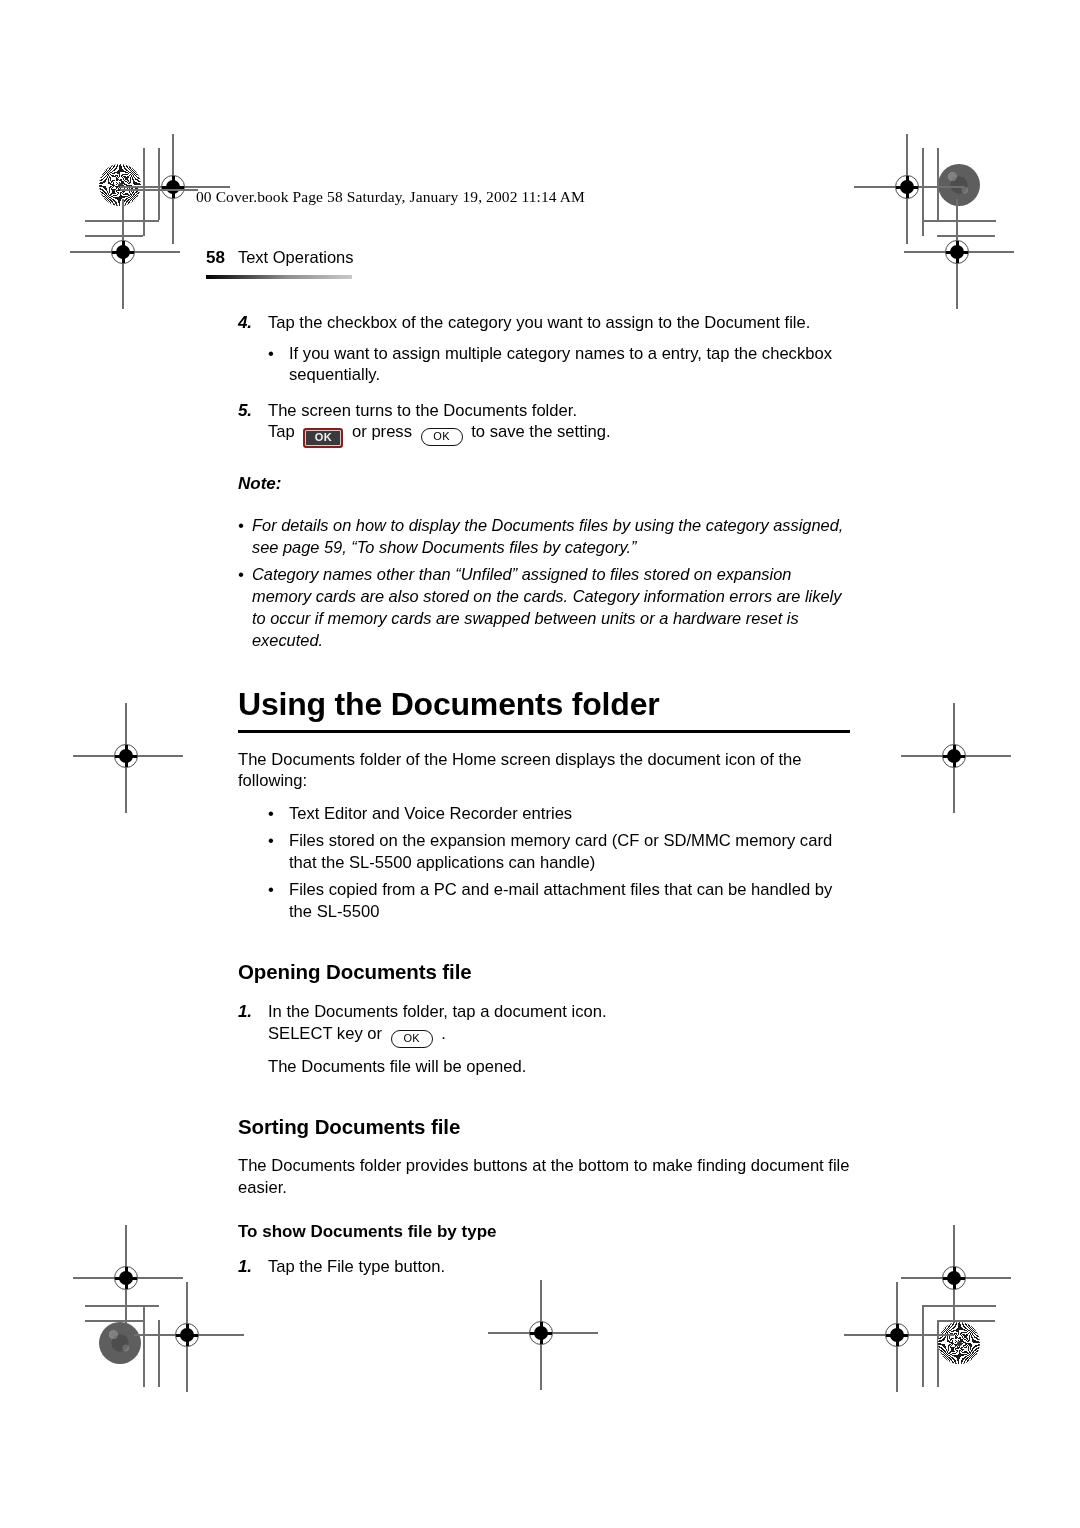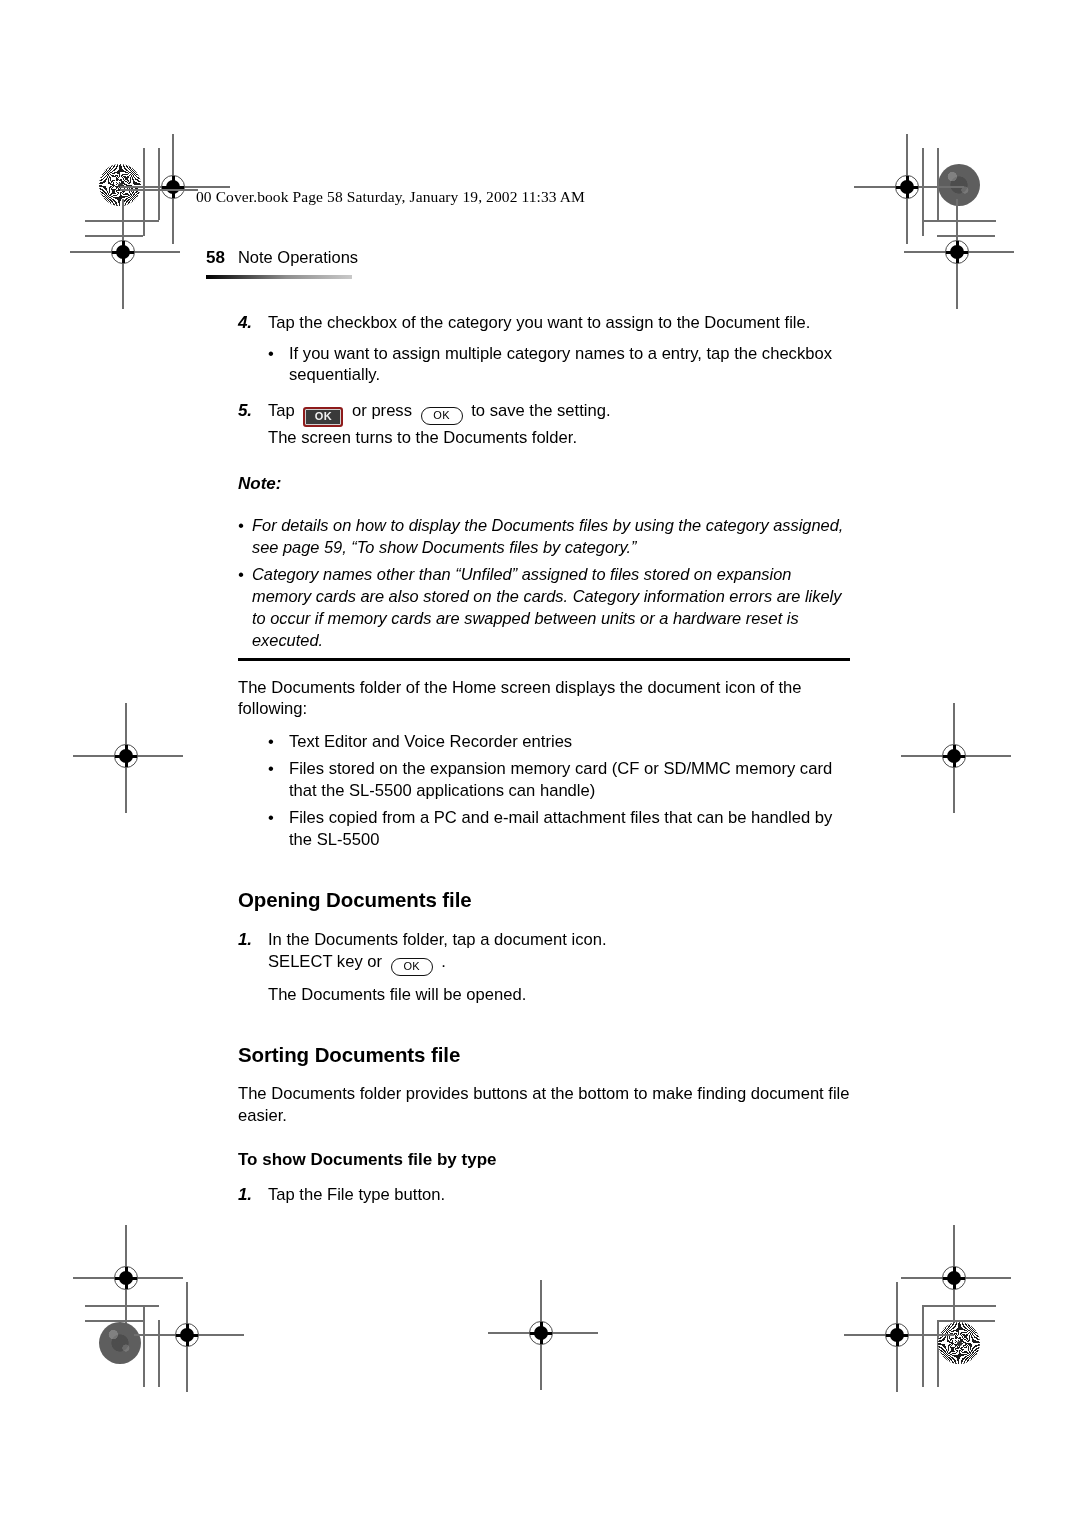--- a/index.html
+++ b/index.html
@@ -381,70 +381,71 @@
       <div class="ring"></div>
       <div class="bar-h"></div>
       <div class="bar-v"></div>
       <div class="dot"></div>
   </div>
 </div>
 
 <div class="sheet">
 
   <div class="stamp-rule"></div>
-  <div class="filestamp">00 Cover.book  Page 58  Saturday, January 19, 2002  11:33 AM</div>
+  <div class="filestamp">00 Cover.book  Page 58  Saturday, January 19, 2002  11:14 AM</div>
 
   <div class="runhead">
     <span class="folio">58</span>
-    <span class="title">Note Operations</span>
+    <span class="title">Text Operations</span>
   </div>
   <div class="runhead-rule"></div>
 
   <div class="content">
 
     <div class="step">
       <div class="num">4.</div>
       <div class="body">Tap the checkbox of the category you want to assign to the Document file.</div>
     </div>
 
     <div class="bullets indent-1">
       <div class="bullet">
         <span class="mark">•</span>
         <span class="txt">If you want to assign multiple category names to a entry, tap the checkbox sequentially.</span>
       </div>
     </div>
 
     <div class="step" style="margin-top:14px;">
       <div class="num">5.</div>
       <div class="body">
+        <span class="line">The screen turns to the Documents folder.</span>
         <span class="line">
           <span>Tap</span><span class="nbsp-pad"></span>
           <span class="key-ok-button">OK</span><span class="nbsp-pad"></span>
           <span>or press</span><span class="nbsp-pad"></span>
           <span class="key-ok-oval">OK</span><span class="nbsp-pad"></span>
           <span>to save the setting.</span>
         </span>
-        <span class="line">The screen turns to the Documents folder.</span>
       </div>
     </div>
 
     <div>
       <div class="note-head">Note:</div>
       <div class="note-list">
         <div class="note-item">
           <span class="mark">•</span>
           <span class="txt">For details on how to display the Documents files by using the category assigned, see page 59, “To show Documents files by category.”</span>
         </div>
         <div class="note-item">
           <span class="mark">•</span>
           <span class="txt">Category names other than “Unfiled” assigned to files stored on expansion memory cards are also stored on the cards. Category information errors are likely to occur if memory cards are swapped between units or a hardware reset is executed.</span>
         </div>
       </div>
     </div>
 
+    <div class="h1">Using the Documents folder</div>
     <div class="h1-rule"></div>
 
     <div class="para">The Documents folder of the Home screen displays the document icon of the following:</div>
 
     <div class="bullets indent-1" style="margin-top:11px;">
       <div class="bullet">
         <span class="mark">•</span>
         <span class="txt">Text Editor and Voice Recorder entries</span>
       </div>
       <div class="bullet" style="margin-top:6px;">

